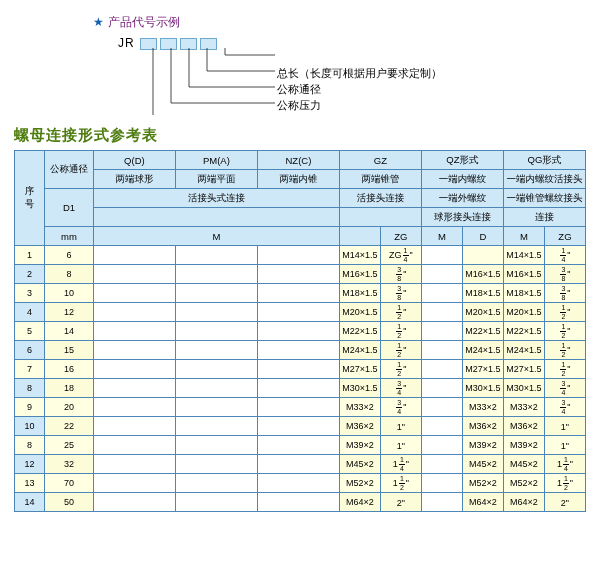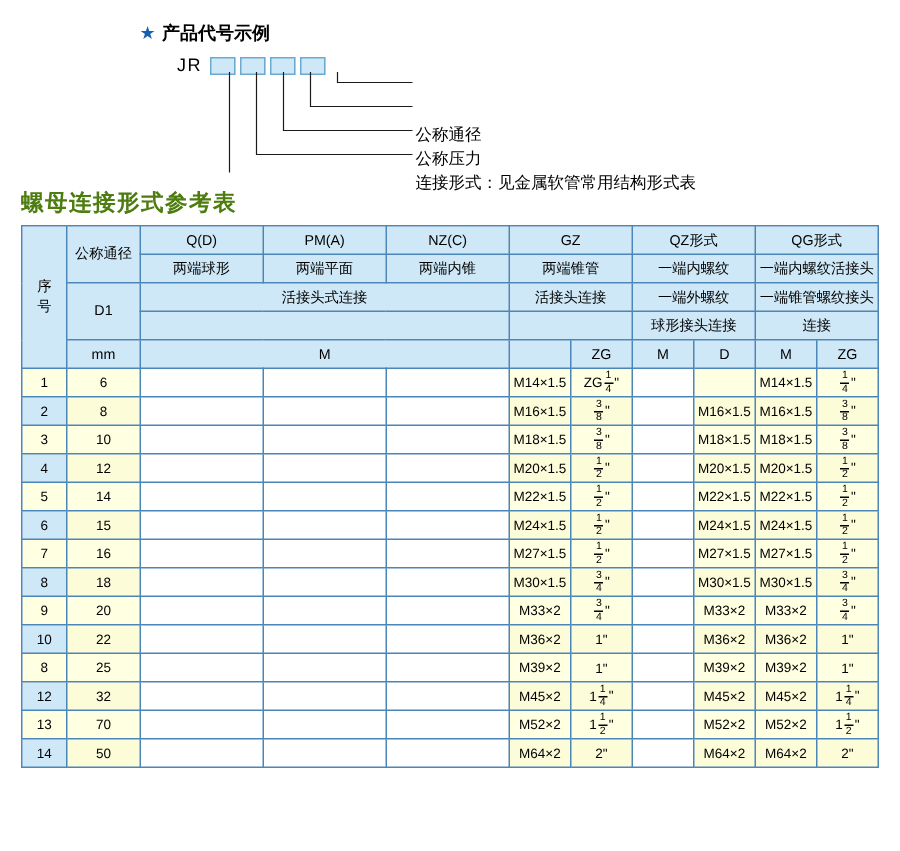--- a/index.html
+++ b/index.html
@@ -13,22 +13,22 @@
   }
   
   .legend{
     position:relative;
     height:110px;
   }
   .legend-title{
     position:absolute;
     left:108px; top:14px;
     font-size:12px;
-    font-weight:bold;
-    color:#000000;
+    font-weight:normal;
+    color:#701a75;
     white-space:nowrap;
   }
   .legend-star{
     position:absolute;
     left:93px; top:15px;
     color:#1560b0;
     font-size:12px;
   }
   .jr-label{
     position:absolute;
@@ -143,23 +143,23 @@
 
   <svg class="leader-svg">
 
     <polyline points="225,48 225,55 275,55" fill="none" stroke="#1a1a1a" stroke-width="0.8"></polyline>
     <polyline points="207,48 207,71 275,71" fill="none" stroke="#1a1a1a" stroke-width="0.8"></polyline>
     <polyline points="189,48 189,87 275,87" fill="none" stroke="#1a1a1a" stroke-width="0.8"></polyline>
     <polyline points="171,48 171,103 275,103" fill="none" stroke="#1a1a1a" stroke-width="0.8"></polyline>
     <polyline points="153,48 153,119 275,119" fill="none" stroke="#1a1a1a" stroke-width="0.8"></polyline>
   </svg>
 
+  <div class="ann ann-2">总长（长度可根据用户要求定制）</div>
   <div class="ann ann-3">公称通径</div>
   <div class="ann ann-4">公称压力</div>
-  <div class="ann ann-5">连接形式：见金属软管常用结构形式表</div>
 </div>
 
 <div class="section-title">螺母连接形式参考表</div>
 
 <table class="spec">
   <thead>
     <tr>
       <td class="hdr-seq" rowspan="5">
         <span>序</span><br><span>号</span>
       </td>

